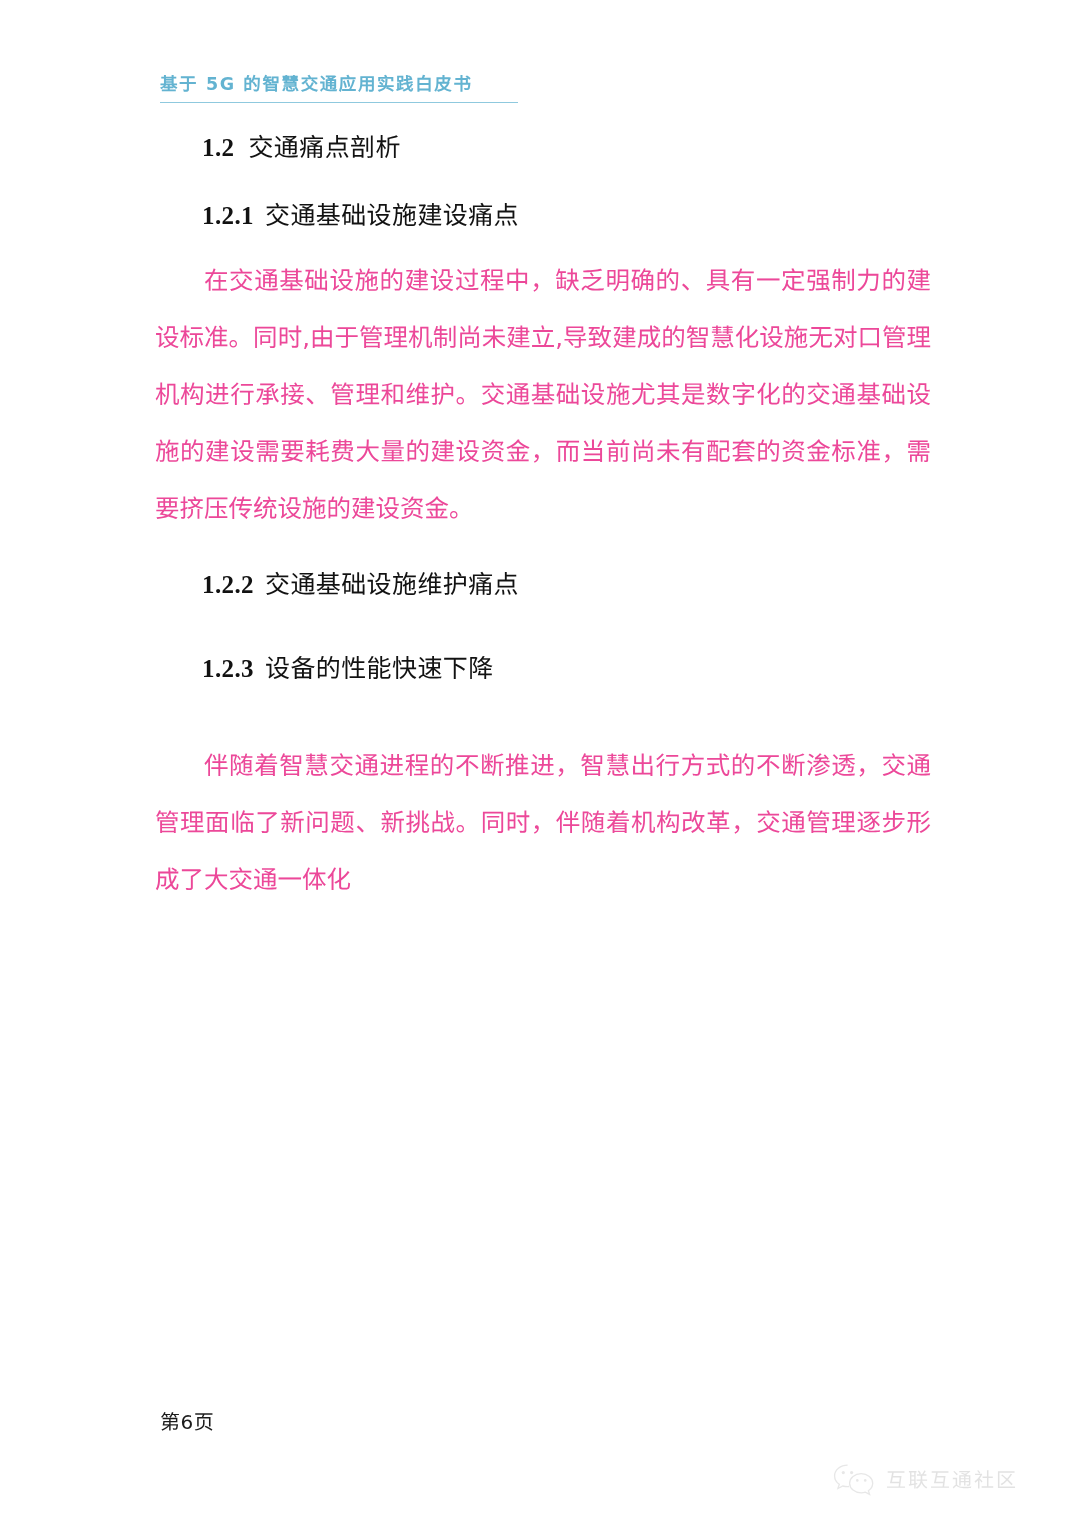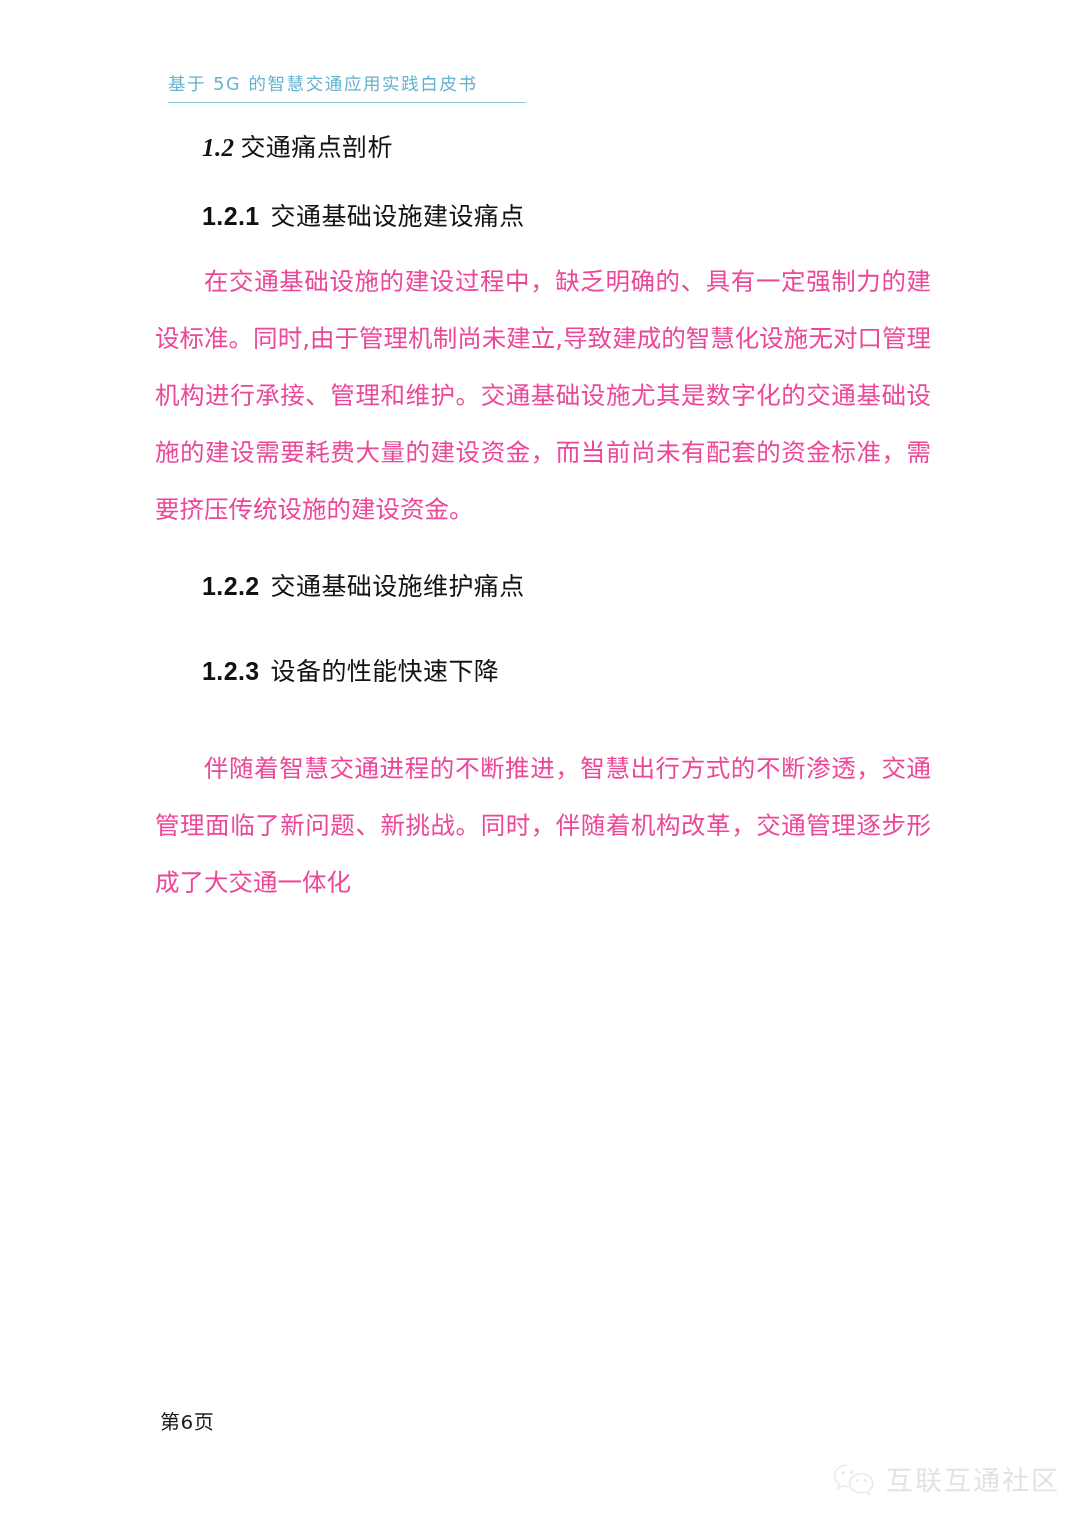--- a/index.html
+++ b/index.html
@@ -20,23 +20,24 @@
     height: 1526px;
     margin: 0 auto;
     background: #ffffff;
     overflow: hidden;
     box-sizing: border-box;
   }
 
   
   .running-header {
     position: absolute;
-    left: 168px;
+    left: 160px;
     top: 74px;
     width: 358px;
+    font-weight: bold;
   }
   .running-header .rh-text {
     display: block;
     font-family: "DejaVu Sans", "Liberation Sans", sans-serif;
     font-size: 17.5px;
     letter-spacing: 1.6px;
     color: #63b3d1;
     white-space: nowrap;
     line-height: 1.25;
   }
@@ -72,27 +73,26 @@
     padding: 0 0 0 47px;
     font-family: "Liberation Serif", "DejaVu Serif", serif;
     font-weight: bold;
     font-size: 25px;
     line-height: 52px;
     color: #121212;
     letter-spacing: 0.4px;
     white-space: nowrap;
   }
   h3.sec-h3 .h-num {
-    font-family: Liberation Sans, sans-serif;
+    font-family: Liberation Serif, serif;
     margin-right: 11px;
   }
   h2.sec-h2 .h-num {
     font-family: "Liberation Serif", "DejaVu Serif", serif;
-    margin-right: 6px;
-    font-style: italic;
+    margin-right: 14px;
   }
   .h-title {
     font-family: "DejaVu Sans", "Liberation Sans", sans-serif;
     font-weight: normal;
   }
 
   p.body-para {
     margin: 0;
     padding: 0;
     font-family: "DejaVu Sans", "Liberation Sans", sans-serif;
@@ -132,21 +132,21 @@
     opacity: 0.40;
   }
   .watermark .wm-icon {
     width: 44px;
     height: 36px;
     flex: 0 0 auto;
     display: block;
   }
   .watermark .wm-label {
     font-family: "DejaVu Sans", "Liberation Sans", sans-serif;
-    font-size: 27px;
+    font-size: 20px;
     letter-spacing: 2px;
     color: #b9b9b9;
     white-space: nowrap;
     line-height: 1;
   }
 </style>
 </head>
 <body>
 
 <div class="page">

